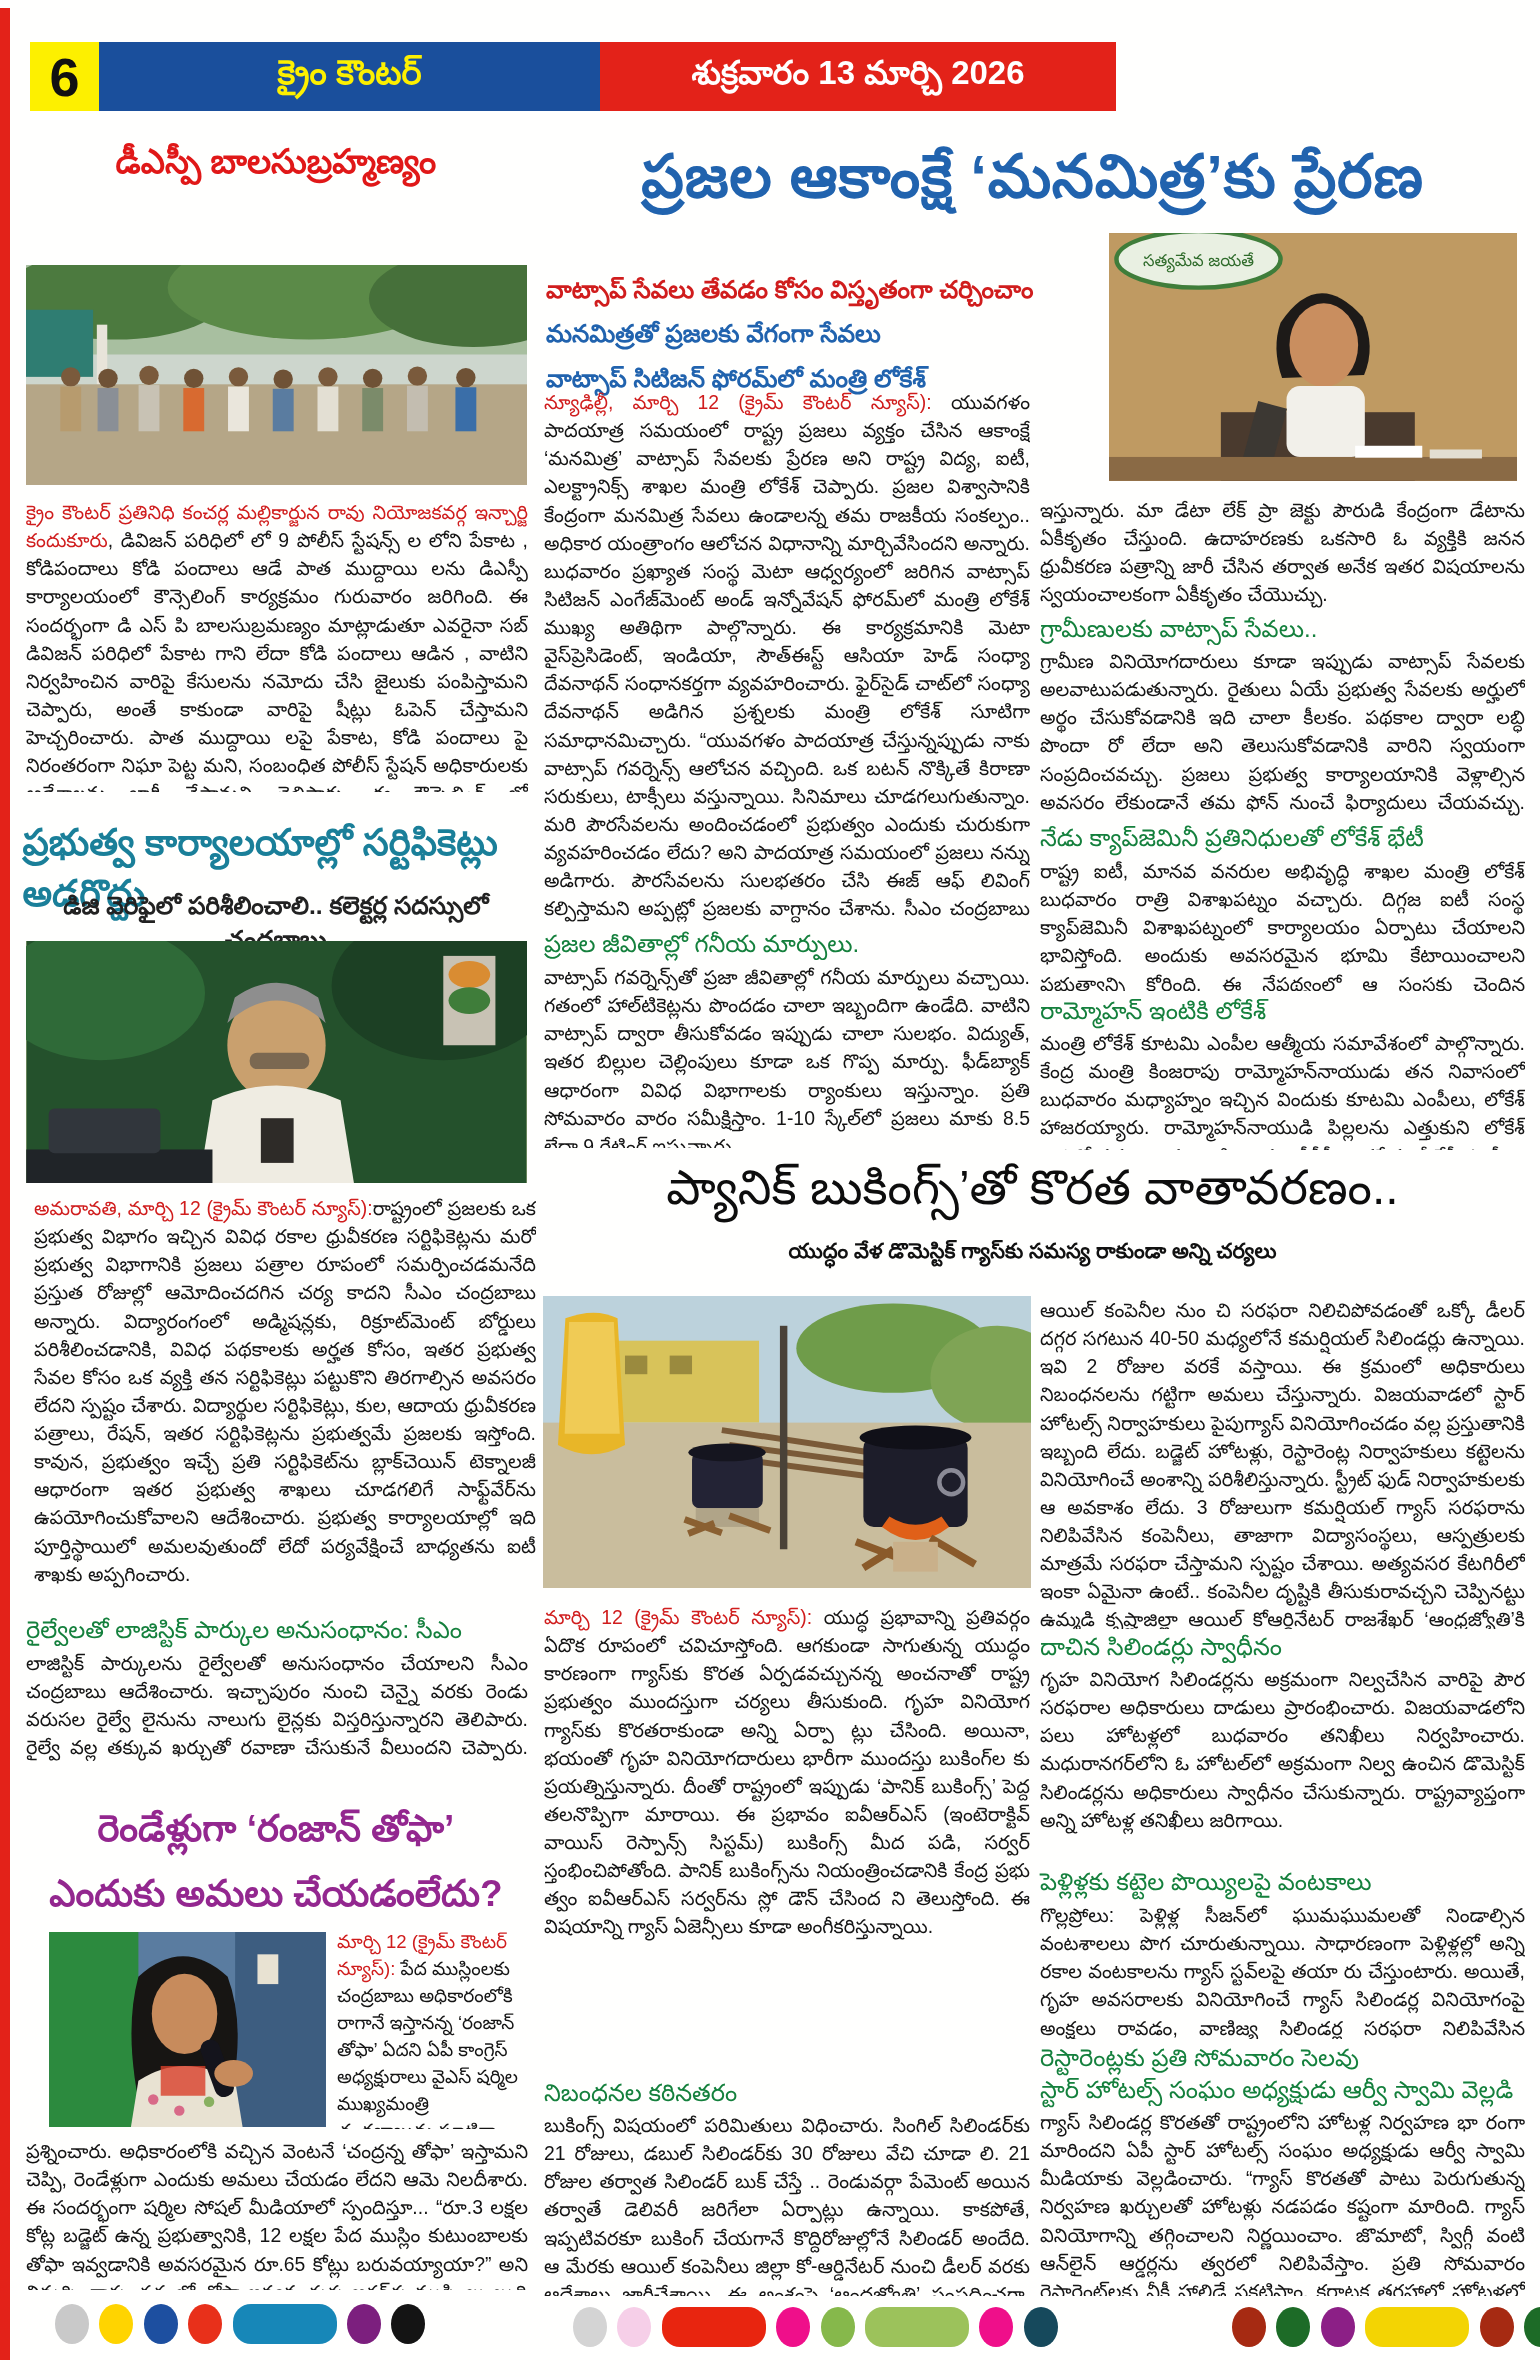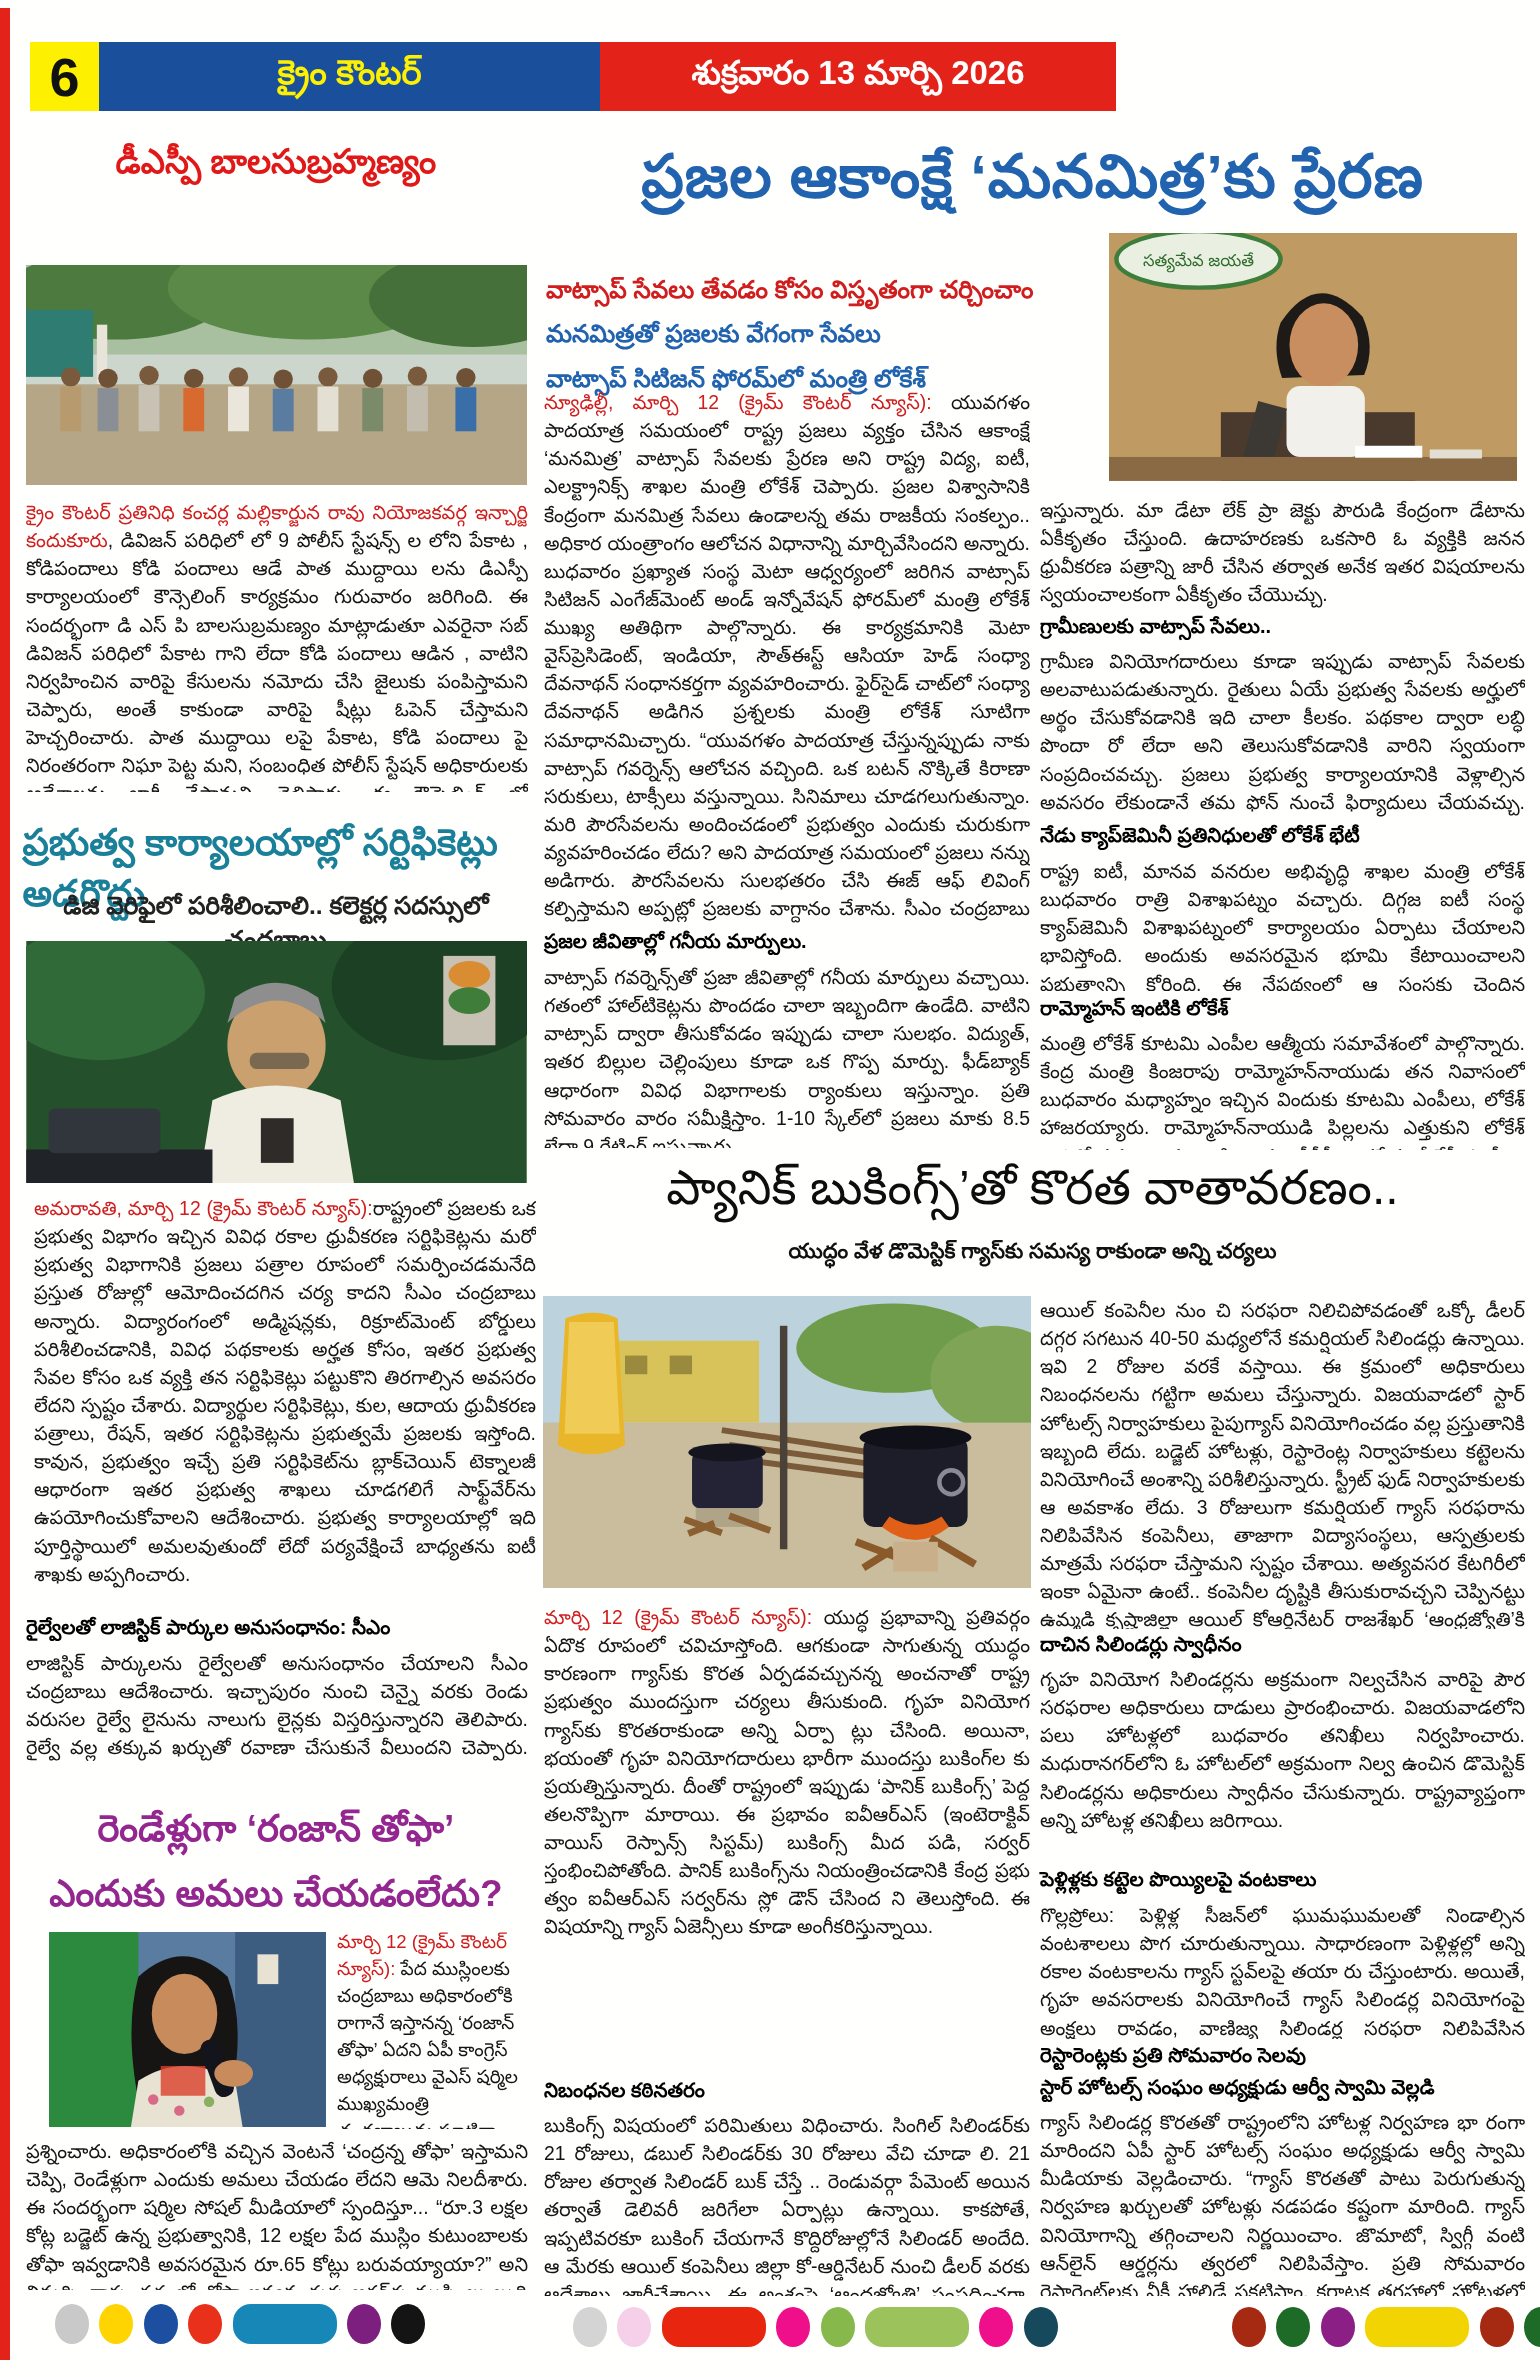--- a/index.html
+++ b/index.html
@@ -26,21 +26,21 @@
   
   .pan-head{left:533px;top:1160px;width:999px;text-align:center;color:#0d0d0d;font-size:48px;font-weight:normal;}
   .pan-sub{left:533px;top:1239px;width:999px;text-align:center;color:#111;font-size:21px;font-weight:bold;}
   
   .a3-head{left:22.4px;top:1797px;width:507px;text-align:center;color:#93278f;font-size:37px;font-weight:bold;line-height:1.75;}
   .photo{background:#fef9c3;overflow:hidden;}
   .photo svg{display:block;}
   .dots{display:flex;align-items:center;gap:10.4px;}
   .dot{width:34px;height:40px;border-radius:50%;}
   .dot.wide{width:104px;border-radius:18px;}
-  .bold-line{font-weight:bold;color:#000000;font-size:20px;}
+  .bold-line{font-weight:normal;color:#15803d;font-size:24px;}
 </style>
 </head>
 <body>
 
 <div class="page">
 
   <div class="abs left-strip"></div>
 
   <div class="abs mast-num">6</div>
   <div class="abs mast-title">క్రైం కౌంటర్</div>

